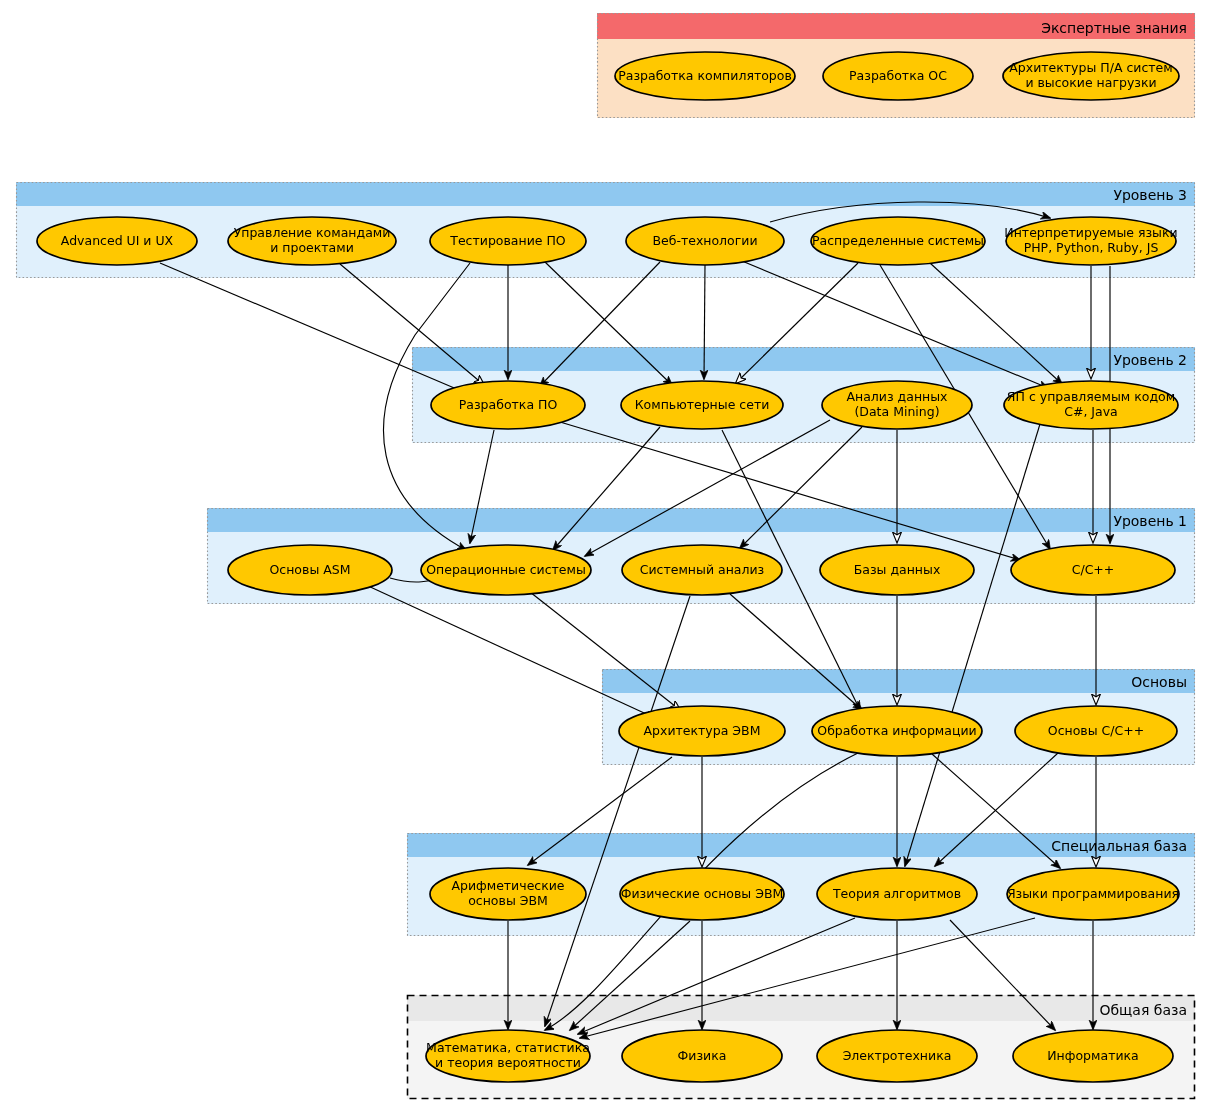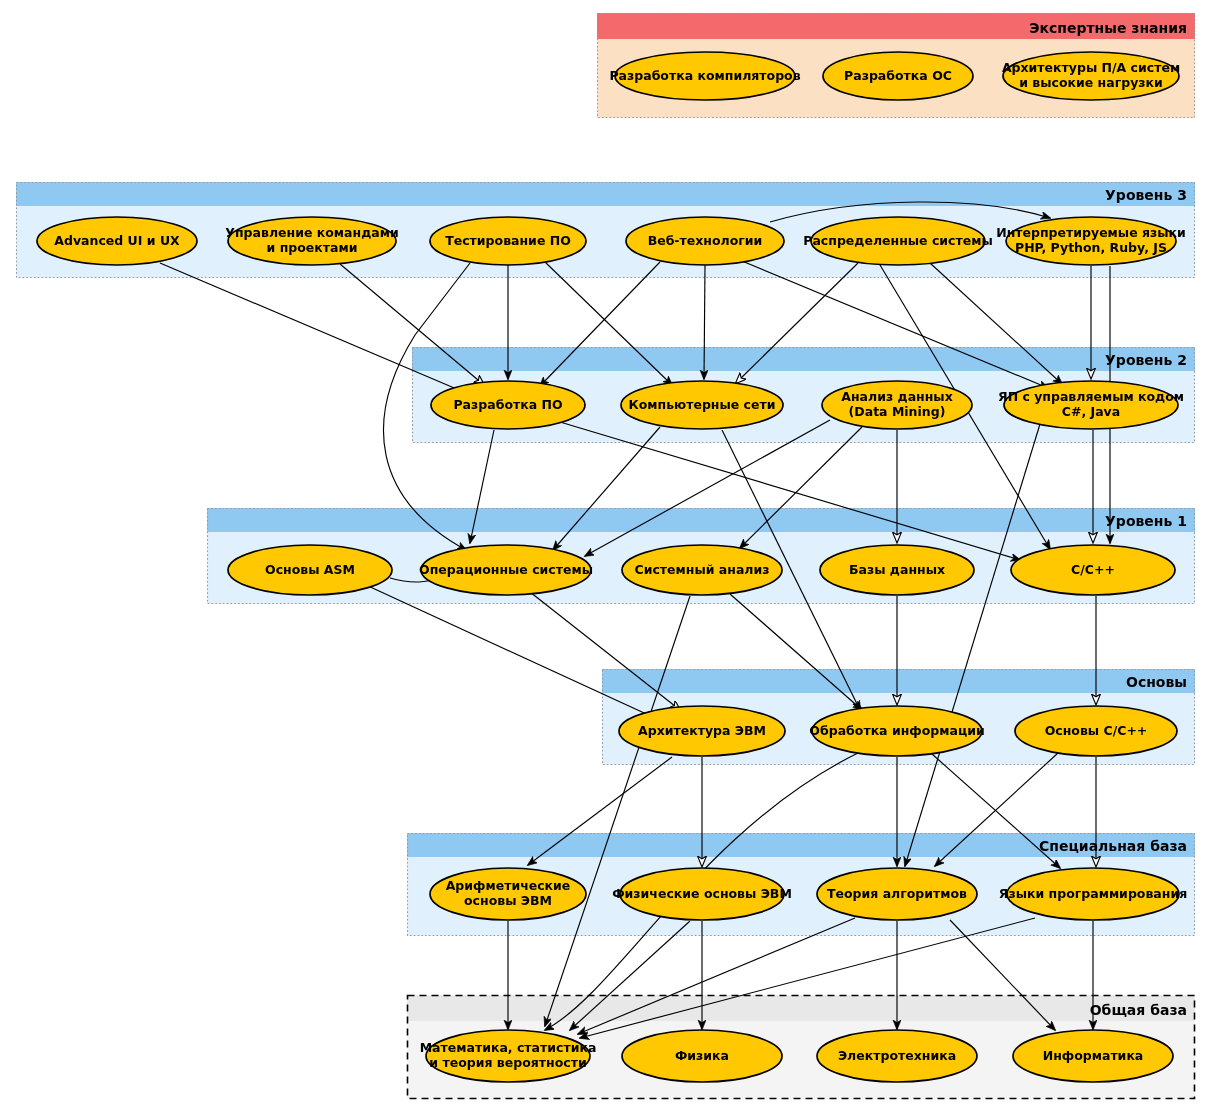--- a/index.html
+++ b/index.html
@@ -1,17 +1,17 @@
 <!DOCTYPE html>
 <html><head>
 <meta charset="utf-8">
 <style>
   html,body{margin:0;padding:0;background:#ffffff;}
   body{width:1207px;height:1112px;font-family:"DejaVu Sans","Liberation Sans",sans-serif;}
-  #stage{position:relative;width:1207px;height:1112px;overflow:hidden;font-weight:bold;}
+  #stage{position:relative;width:1207px;height:1112px;overflow:hidden;}
   svg#graph{position:absolute;left:0;top:0;width:1207px;height:1112px;}
   .cl-label{font-size:14px;fill:#000;}
   .node-label{font-size:12.5px;fill:#000;text-anchor:middle;dominant-baseline:middle;}
 </style>
 </head>
 <body>
 
 <div id="stage">
   <svg id="graph" viewBox="0 0 1207 1112" xmlns="http://www.w3.org/2000/svg">
     <defs>

